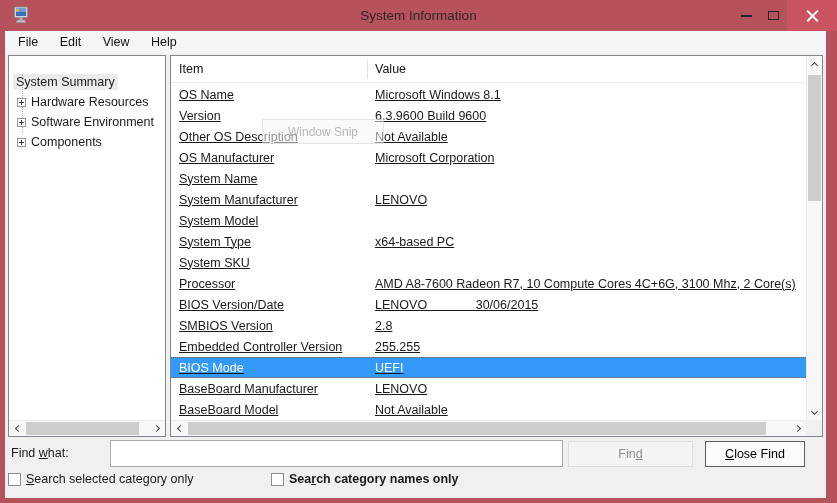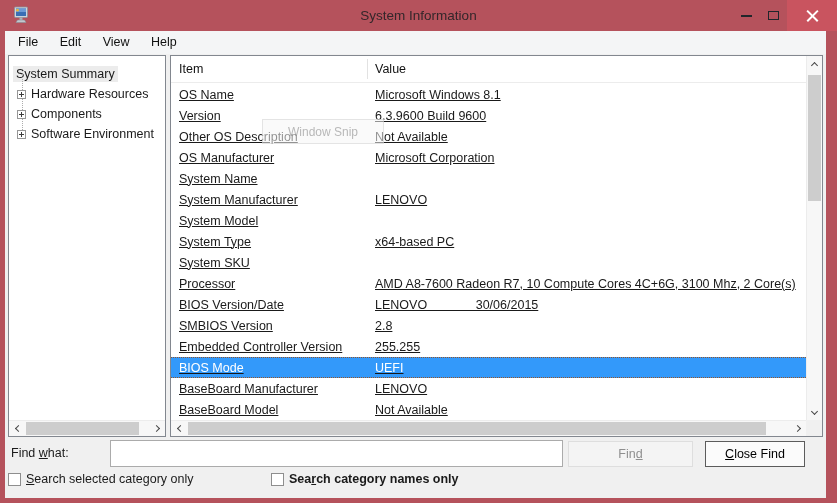--- a/index.html
+++ b/index.html
@@ -47,21 +47,21 @@
     font-size:12.5px;
   }
   .menu-item { display:inline-block; padding:4px 9px 5px 9px; color:#111; }
 
   
   .panel { position:absolute; background:#ffffff; border:1px solid #82878f; }
   .tree-panel { left:3px; top:24px; width:158px; height:382px; overflow:hidden; }
   .list-panel { left:165px; top:24px; width:653px; height:382px; }
 
   
-  .tree { position:relative; padding-top:8px; font-size:12.5px; white-space:nowrap; }
+  .tree { position:relative; padding-top:16px; font-size:12.5px; white-space:nowrap; }
   .tree-guide { position:absolute; left:13px; top:18px; height:58px; border-left:1px dotted #adadad; }
   .tree-row { height:20px; display:flex; align-items:center; }
   .tree-root-label { margin-left:4px; padding:1px 3px; background:#ececec; }
   .tree-child { padding-left:8px; }
   .expander {
     width:9px; height:9px; border:1px solid #969696; background:#fff;
     position:relative; margin-right:5px; flex:0 0 9px;
   }
   .expander::before { content:""; position:absolute; left:1px; top:3px; width:5px; height:1px; background:#3c3c3c; }
   .expander::after  { content:""; position:absolute; left:3px; top:1px; width:1px; height:5px; background:#3c3c3c; }
@@ -176,25 +176,25 @@
       <span class="tree-guide"></span>
       <div class="tree-row">
         <span class="tree-root-label">System Summary</span>
       </div>
       <div class="tree-row tree-child">
         <span class="expander"></span>
         <span>Hardware Resources</span>
       </div>
       <div class="tree-row tree-child">
         <span class="expander"></span>
-        <span>Components</span>
+        <span>Software Environment</span>
       </div>
       <div class="tree-row tree-child">
         <span class="expander"></span>
-        <span>Software Environment</span>
+        <span>Components</span>
       </div>
     </div>
     <div class="hscroll tree-hscroll">
       <span class="arrow lft">
           <i class="chev left"></i>
         </span>
       <span class="hthumb" style="left:17px; width:113px;"></span>
       <span class="arrow rgt">
           <i class="chev right"></i>
         </span>

